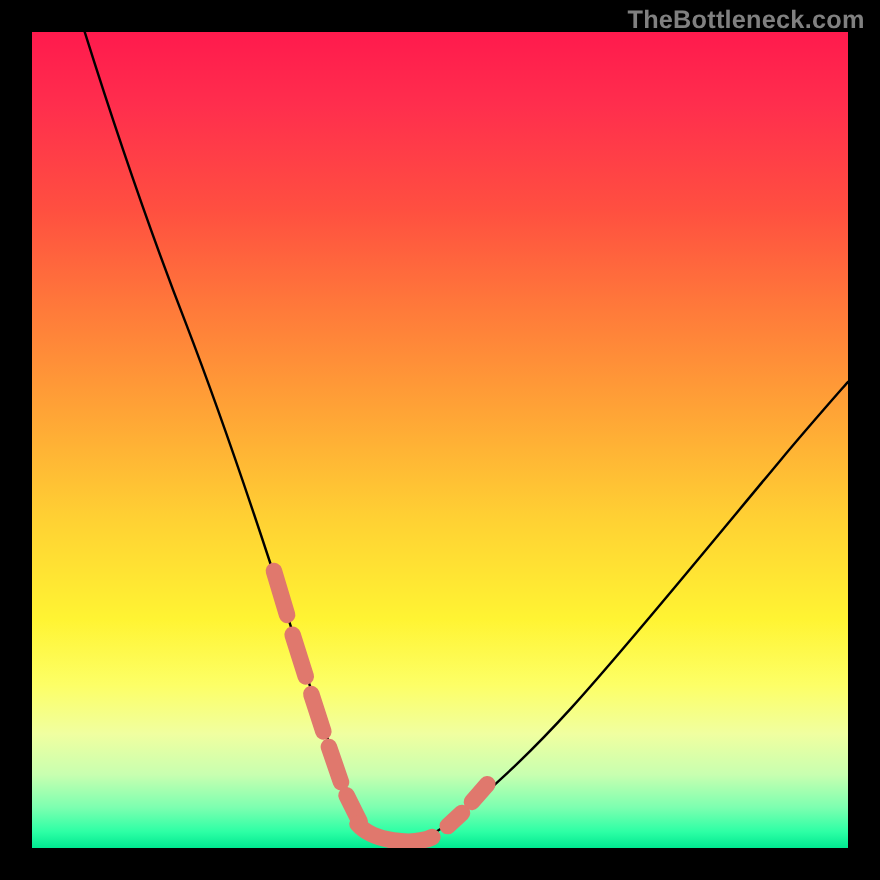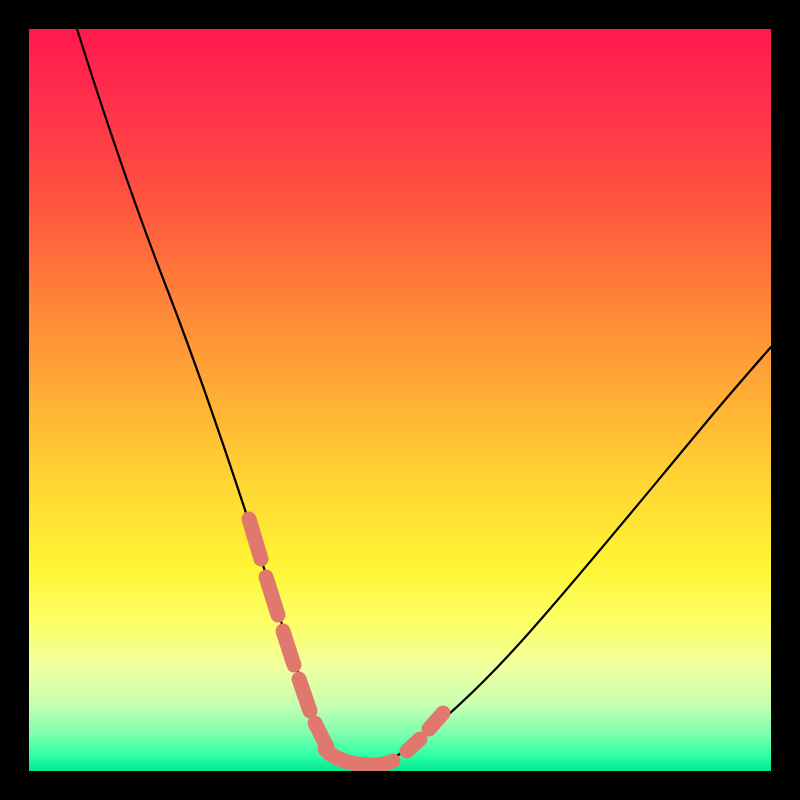--- a/index.html
+++ b/index.html
@@ -89,13 +89,14 @@
         <path d="M 286 694 L 298 718"></path>
 
         <path d="M 296 720 C 310 736, 346 740, 364 732"></path>
 
         <path d="M 378 722 L 391 710"></path>
         <path d="M 400 700 L 414 684"></path>
       </g>
     </svg>
   </div>
 
+  <div class="watermark">TheBottleneck.com</div>
 </div>
 
 </body></html>

